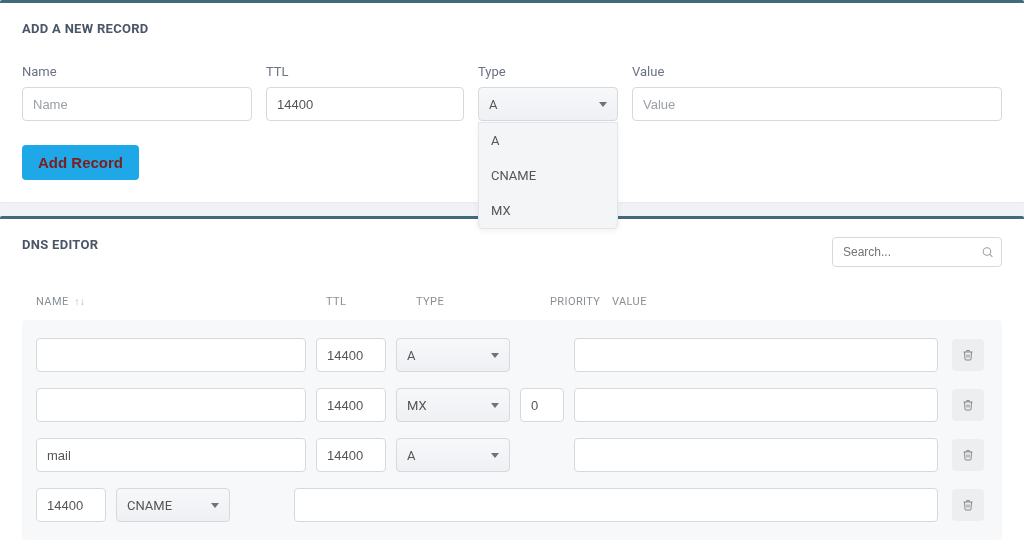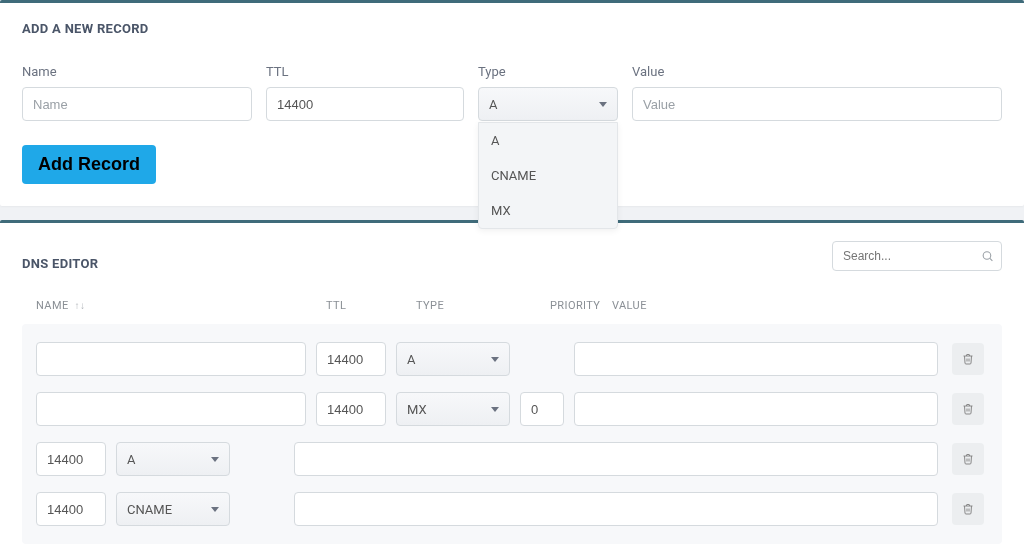--- a/index.html
+++ b/index.html
@@ -22,21 +22,21 @@
   .panel-title {
     font-size: 13px;
     font-weight: 700;
     color: #4a5568;
     letter-spacing: 0.3px;
     margin-bottom: 28px;
   }
   .panel-title-row {
     display: flex;
     justify-content: space-between;
-    align-items: flex-end;
+    align-items: flex-start;
     margin-bottom: 10px;
   }
   .form-row { display: flex; gap: 14px; margin-bottom: 24px; }
   .form-group { display: flex; flex-direction: column; position: relative; }
   .form-label {
     font-size: 13px;
     color: #6b7280;
     margin-bottom: 8px;
   }
   .input, .select {
@@ -75,25 +75,25 @@
     z-index: 10;
   }
   .dropdown-item {
     padding: 10px 12px;
     font-size: 13px;
     color: #555;
     cursor: pointer;
   }
   .btn-primary {
     background: #1fa8e8;
-    color: #000000;
+    color: #7f1d1d;
     border: none;
     border-radius: 4px;
     padding: 9px 16px;
-    font-size: 18px;
+    font-size: 15px;
     font-weight: 600;
     cursor: pointer;
   }
   .search-wrap {
     position: relative;
     width: 170px;
   }
   .search-input {
     width: 100%;
     border: 1px solid #d5dade;
@@ -266,20 +266,21 @@
         <svg class="trash-icon" viewBox="0 0 24 24" fill="none" stroke="currentColor" stroke-width="2">
                 <polyline points="3 6 5 6 21 6"></polyline>
                 <path d="M19 6l-1 14a2 2 0 0 1-2 2H8a2 2 0 0 1-2-2L5 6"></path>
                 <path d="M10 11v6M14 11v6"></path>
                 <path d="M9 6V4a1 1 0 0 1 1-1h4a1 1 0 0 1 1 1v2"></path>
               </svg>
       </button>
     </div>
   </div>
         <div class="trow">
+    <div class="cell-name"><input class="input w-full" value="mail" style=""></div>
     <div class="cell-ttl"><input class="input w-full" value="14400" style=""></div>
     <div class="cell-type">
       <div class="select">
         <span>A</span>
         <span class="chevron"></span>
       </div>
     </div>
     <div class="cell-prio"></div>
     <div class="cell-value"><input class="input w-full" value="" style=""></div>
     <div class="cell-action">

